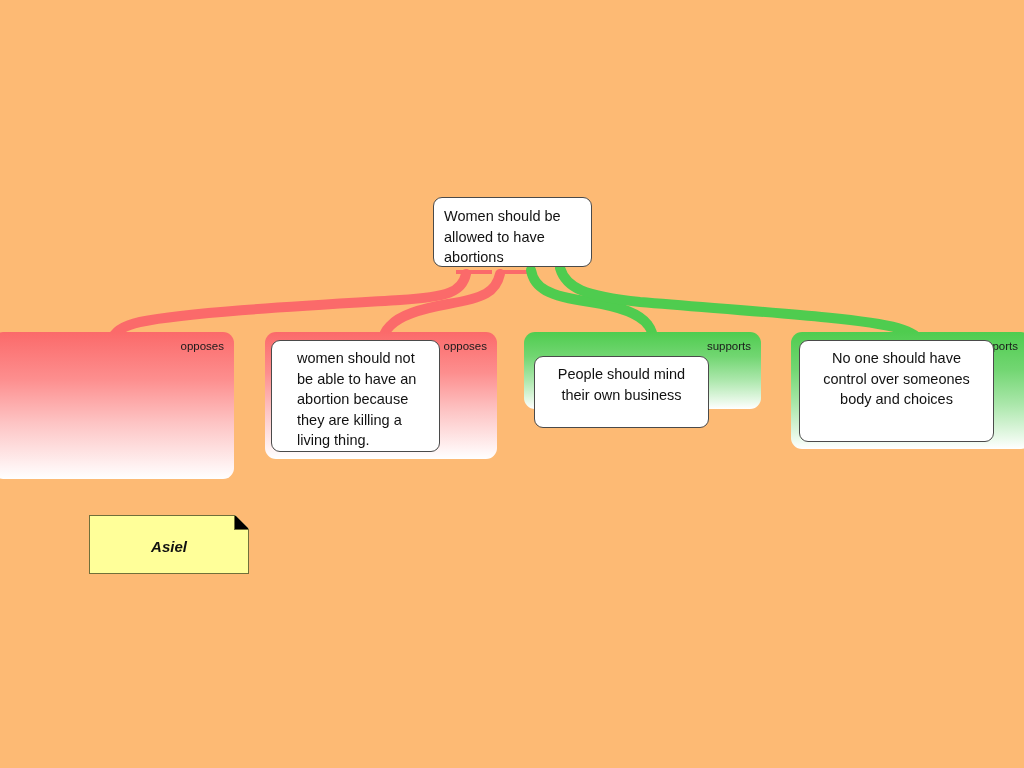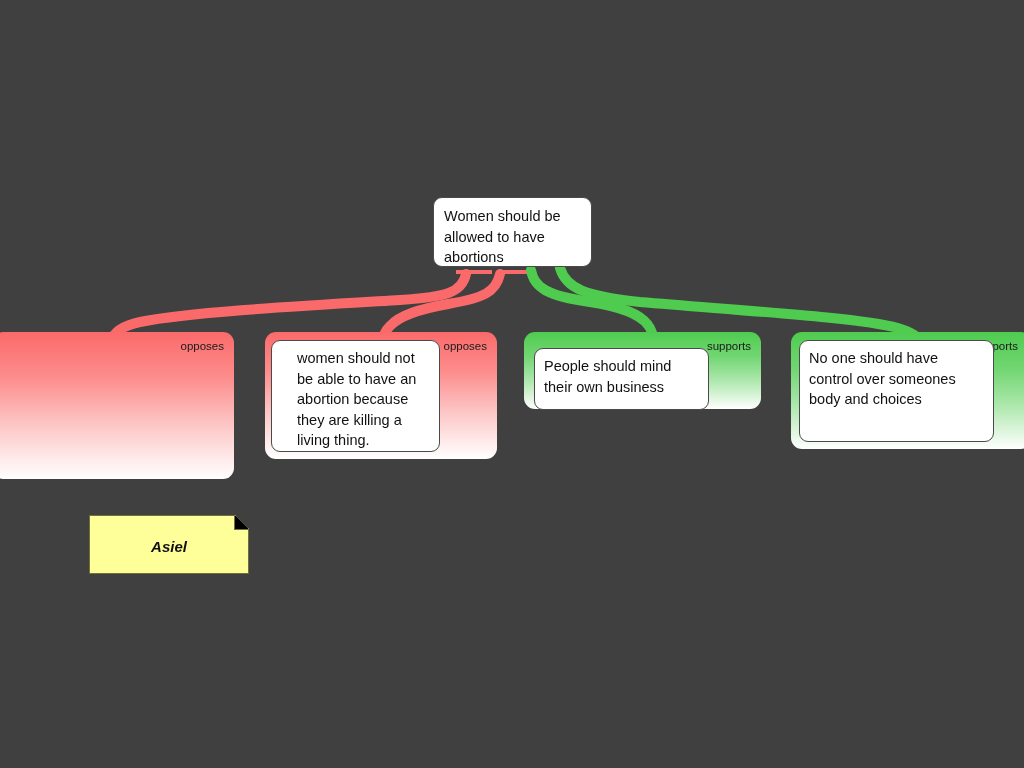--- a/index.html
+++ b/index.html
@@ -4,21 +4,21 @@
 <style>
   html, body {
     margin: 0;
     padding: 0;
     background: #000000;
   }
   #canvas {
     position: relative;
     width: 1024px;
     height: 768px;
-    background: #404040;
+    background: #fdba74;
     overflow: hidden;
     font-family: "Liberation Sans", sans-serif;
   }
   #connector-layer {
     position: absolute;
     left: 0;
     top: 0;
     width: 1024px;
     height: 768px;
     pointer-events: none;
@@ -47,20 +47,21 @@
     position: absolute;
     border-radius: 11px;
     box-sizing: border-box;
     z-index: 3;
   }
   .card.opposes {
     background: linear-gradient(to bottom, #fb6a6a 0%, #fd8e8e 32%, #fdc4c4 62%, #fff3f3 92%, #ffffff 100%);
   }
   .card.supports {
     background: linear-gradient(to bottom, #4fcc4f 0%, #72d672 32%, #abe7ab 62%, #edfaed 92%, #ffffff 100%);
+    text-align: center;
   }
   .card-relation {
     position: absolute;
     top: 8px;
     right: 10px;
     font-size: 11.5px;
     line-height: 13px;
     color: #1a1a1a;
     white-space: nowrap;
   }
@@ -80,21 +81,21 @@
   #card-oppose-1 { left: -8px; top: 332px; width: 242px; height: 147px; }
   #card-oppose-1 .card-text { left: 18px; top: 8px; width: 159px; height: 132px; }
   #card-oppose-1 .card-relation { right: 10px; }
 
   
   #card-oppose-2 { left: 265px; top: 332px; width: 232px; height: 127px; }
   #card-oppose-2 .card-text { left: 6px; top: 8px; width: 169px; height: 112px; padding-left: 25px; }
 
   
   #card-support-1 { left: 524px; top: 332px; width: 237px; height: 77px; }
-  #card-support-1 .card-text { left: 10px; top: 16px; width: 175px; height: 62px; }
+  #card-support-1 .card-text { left: 10px; top: 24px; width: 175px; height: 72px; }
 
   
   #card-support-2 { left: 791px; top: 332px; width: 241px; height: 117px; }
   #card-support-2 .card-text { left: 8px; top: 8px; width: 195px; height: 102px; }
   #card-support-2 .card-relation { right: 14px; }
 
   
   .sticky-note {
     position: absolute;
     left: 89px;

